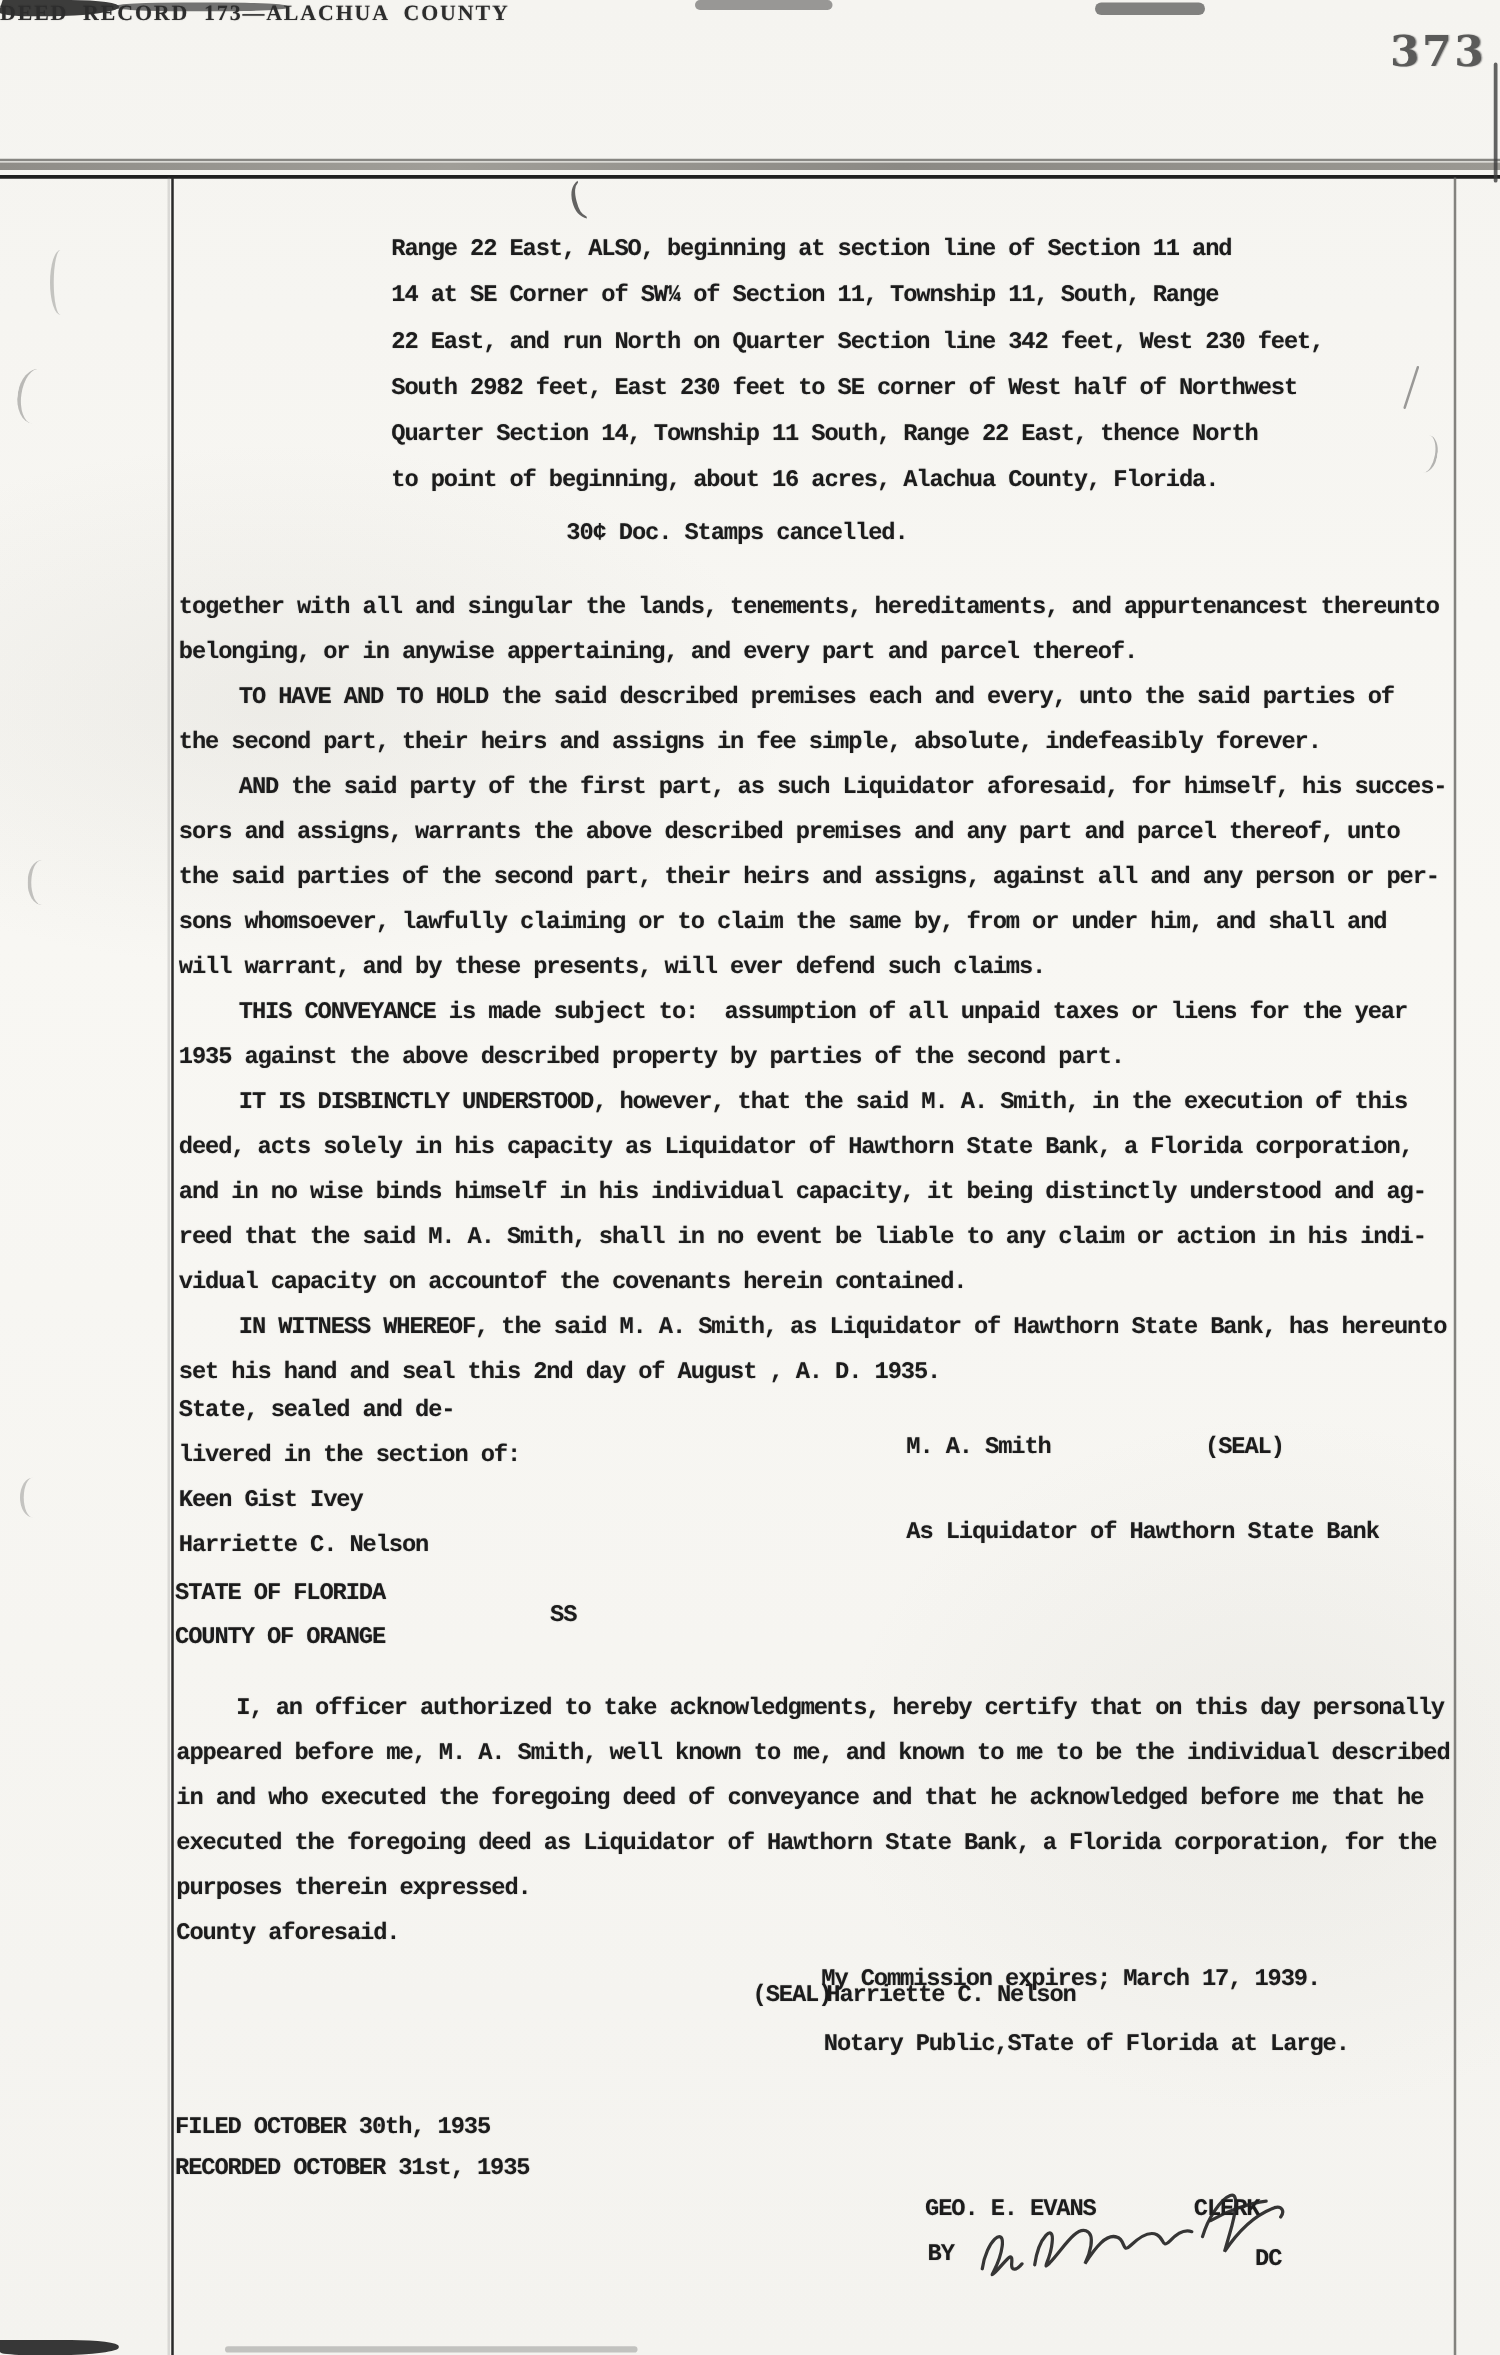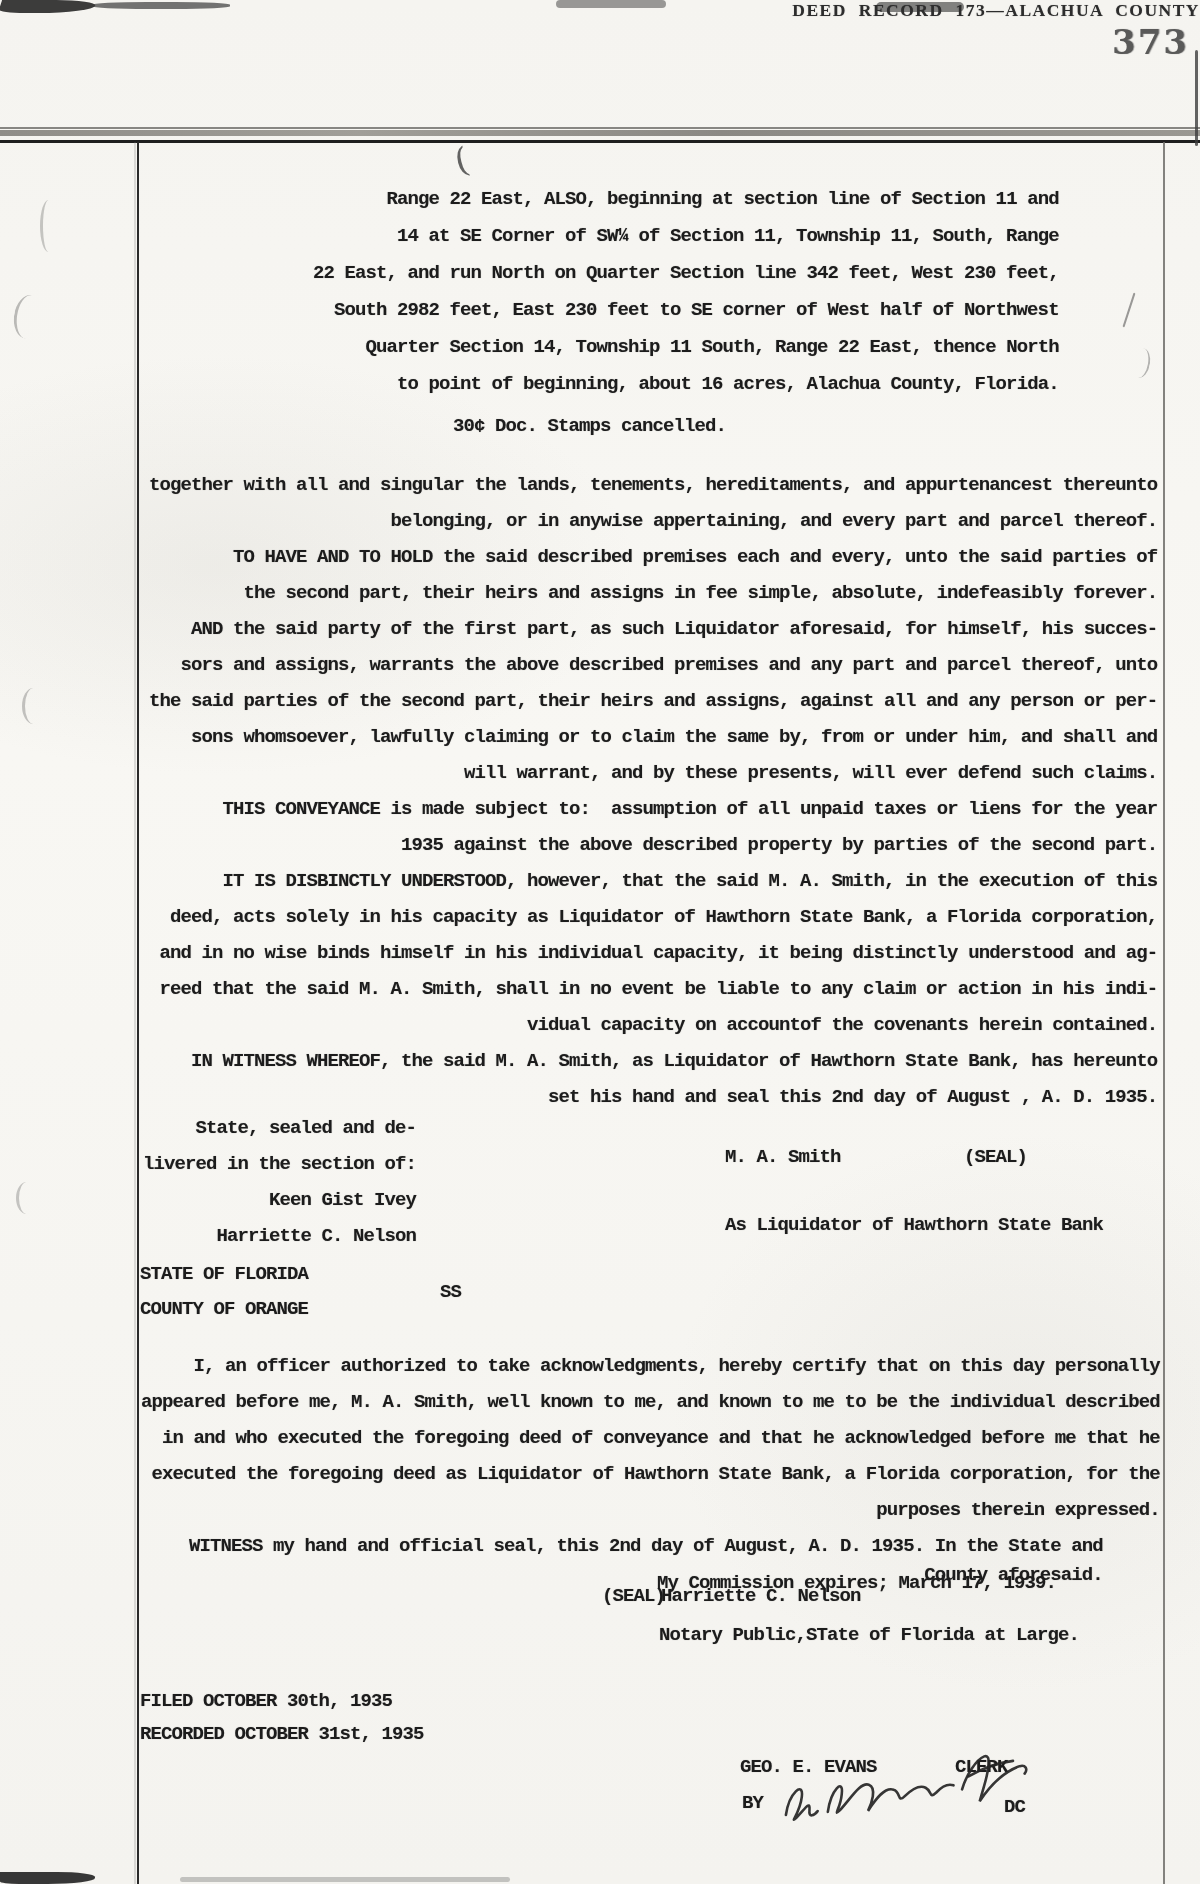--- a/index.html
+++ b/index.html
@@ -17,30 +17,29 @@
   .abs{position:absolute;}
   
   .tw{
     font-family:"Liberation Mono","DejaVu Sans Mono",monospace;
     font-weight:700;
     font-size:19px;
     letter-spacing:-0.9px;
     color:#1c1c1c;
     white-space:pre;
     text-shadow:0 0 1px rgba(30,30,30,.35);
-    text-align:right;
   }
   .line{line-height:36px;height:36px;}
   .lh37 .line{line-height:37px;height:37px;}
   .tight .line{line-height:29px;height:29px;}
   .indent{padding-left:48px;}
   
   .header-title{
     left:0;right:0;top:62;
-    text-align:right;
+    text-align:left;
     font-family:"Liberation Serif","DejaVu Serif",serif;
     font-weight:700;
     font-size:17.5px;
     letter-spacing:1.5px;
     word-spacing:6px;
     color:#2d2d2d;
     text-shadow:0 0 1px rgba(45,45,45,.4);
   }
   .page-number{
     left:1112;top:22px;left:1112px;
@@ -122,21 +121,21 @@
   <div class="abs tw" style="left:725px;top:1146px;">M. A. Smith</div>
   <div class="abs tw" style="left:964px;top:1146px;">(SEAL)</div>
   <div class="abs tw" style="left:725px;top:1214px;">As Liquidator of Hawthorn State Bank</div>
 
   <div class="abs tw" style="left:140px;top:1263px;">STATE OF FLORIDA</div>
   <div class="abs tw" style="left:440px;top:1281px;">SS</div>
   <div class="abs tw" style="left:140px;top:1298px;">COUNTY OF ORANGE</div>
 
   <div class="abs tw" style="left:141px;top:1348px;"><div class="line indent">I, an officer authorized to take acknowledgments, hereby certify that on this day personally</div><div class="line">appeared before me, M. A. Smith, well known to me, and known to me to be the individual described</div><div class="line">in and who executed the foregoing deed of conveyance and that he acknowledged before me that he</div><div class="line">executed the foregoing deed as Liquidator of Hawthorn State Bank, a Florida corporation, for the</div><div class="line">purposes therein expressed.</div></div>
 
-  <div class="abs tw tight" style="left:141px;top:1532px;"><div class="line indent">WITNESS my hand and official seal, this 2nd day of August, A. D. 1935. In the State and</div><div class="line">County aforesaid.</div></div>
+  <div class="abs tw tight" style="left:141px;top:1532px;"><div class="line">County aforesaid.</div></div>
 
   <div class="abs tw" style="left:602px;top:1585px;">(SEAL)</div>
   <div class="abs tw" style="left:661px;top:1585px;">Harriette C. Nelson</div>
   <div class="abs tw" style="left:659px;top:1624px;">Notary Public,STate of Florida at Large.</div>
   <div class="abs tw" style="left:657px;top:1572px;">My Commission expires; March 17, 1939.</div>
 
   <div class="abs tw" style="left:140px;top:1690px;">FILED OCTOBER 30th, 1935</div>
   <div class="abs tw" style="left:140px;top:1723px;">RECORDED OCTOBER 31st, 1935</div>
 
   <div class="abs tw" style="left:740px;top:1756px;">GEO. E. EVANS</div>

